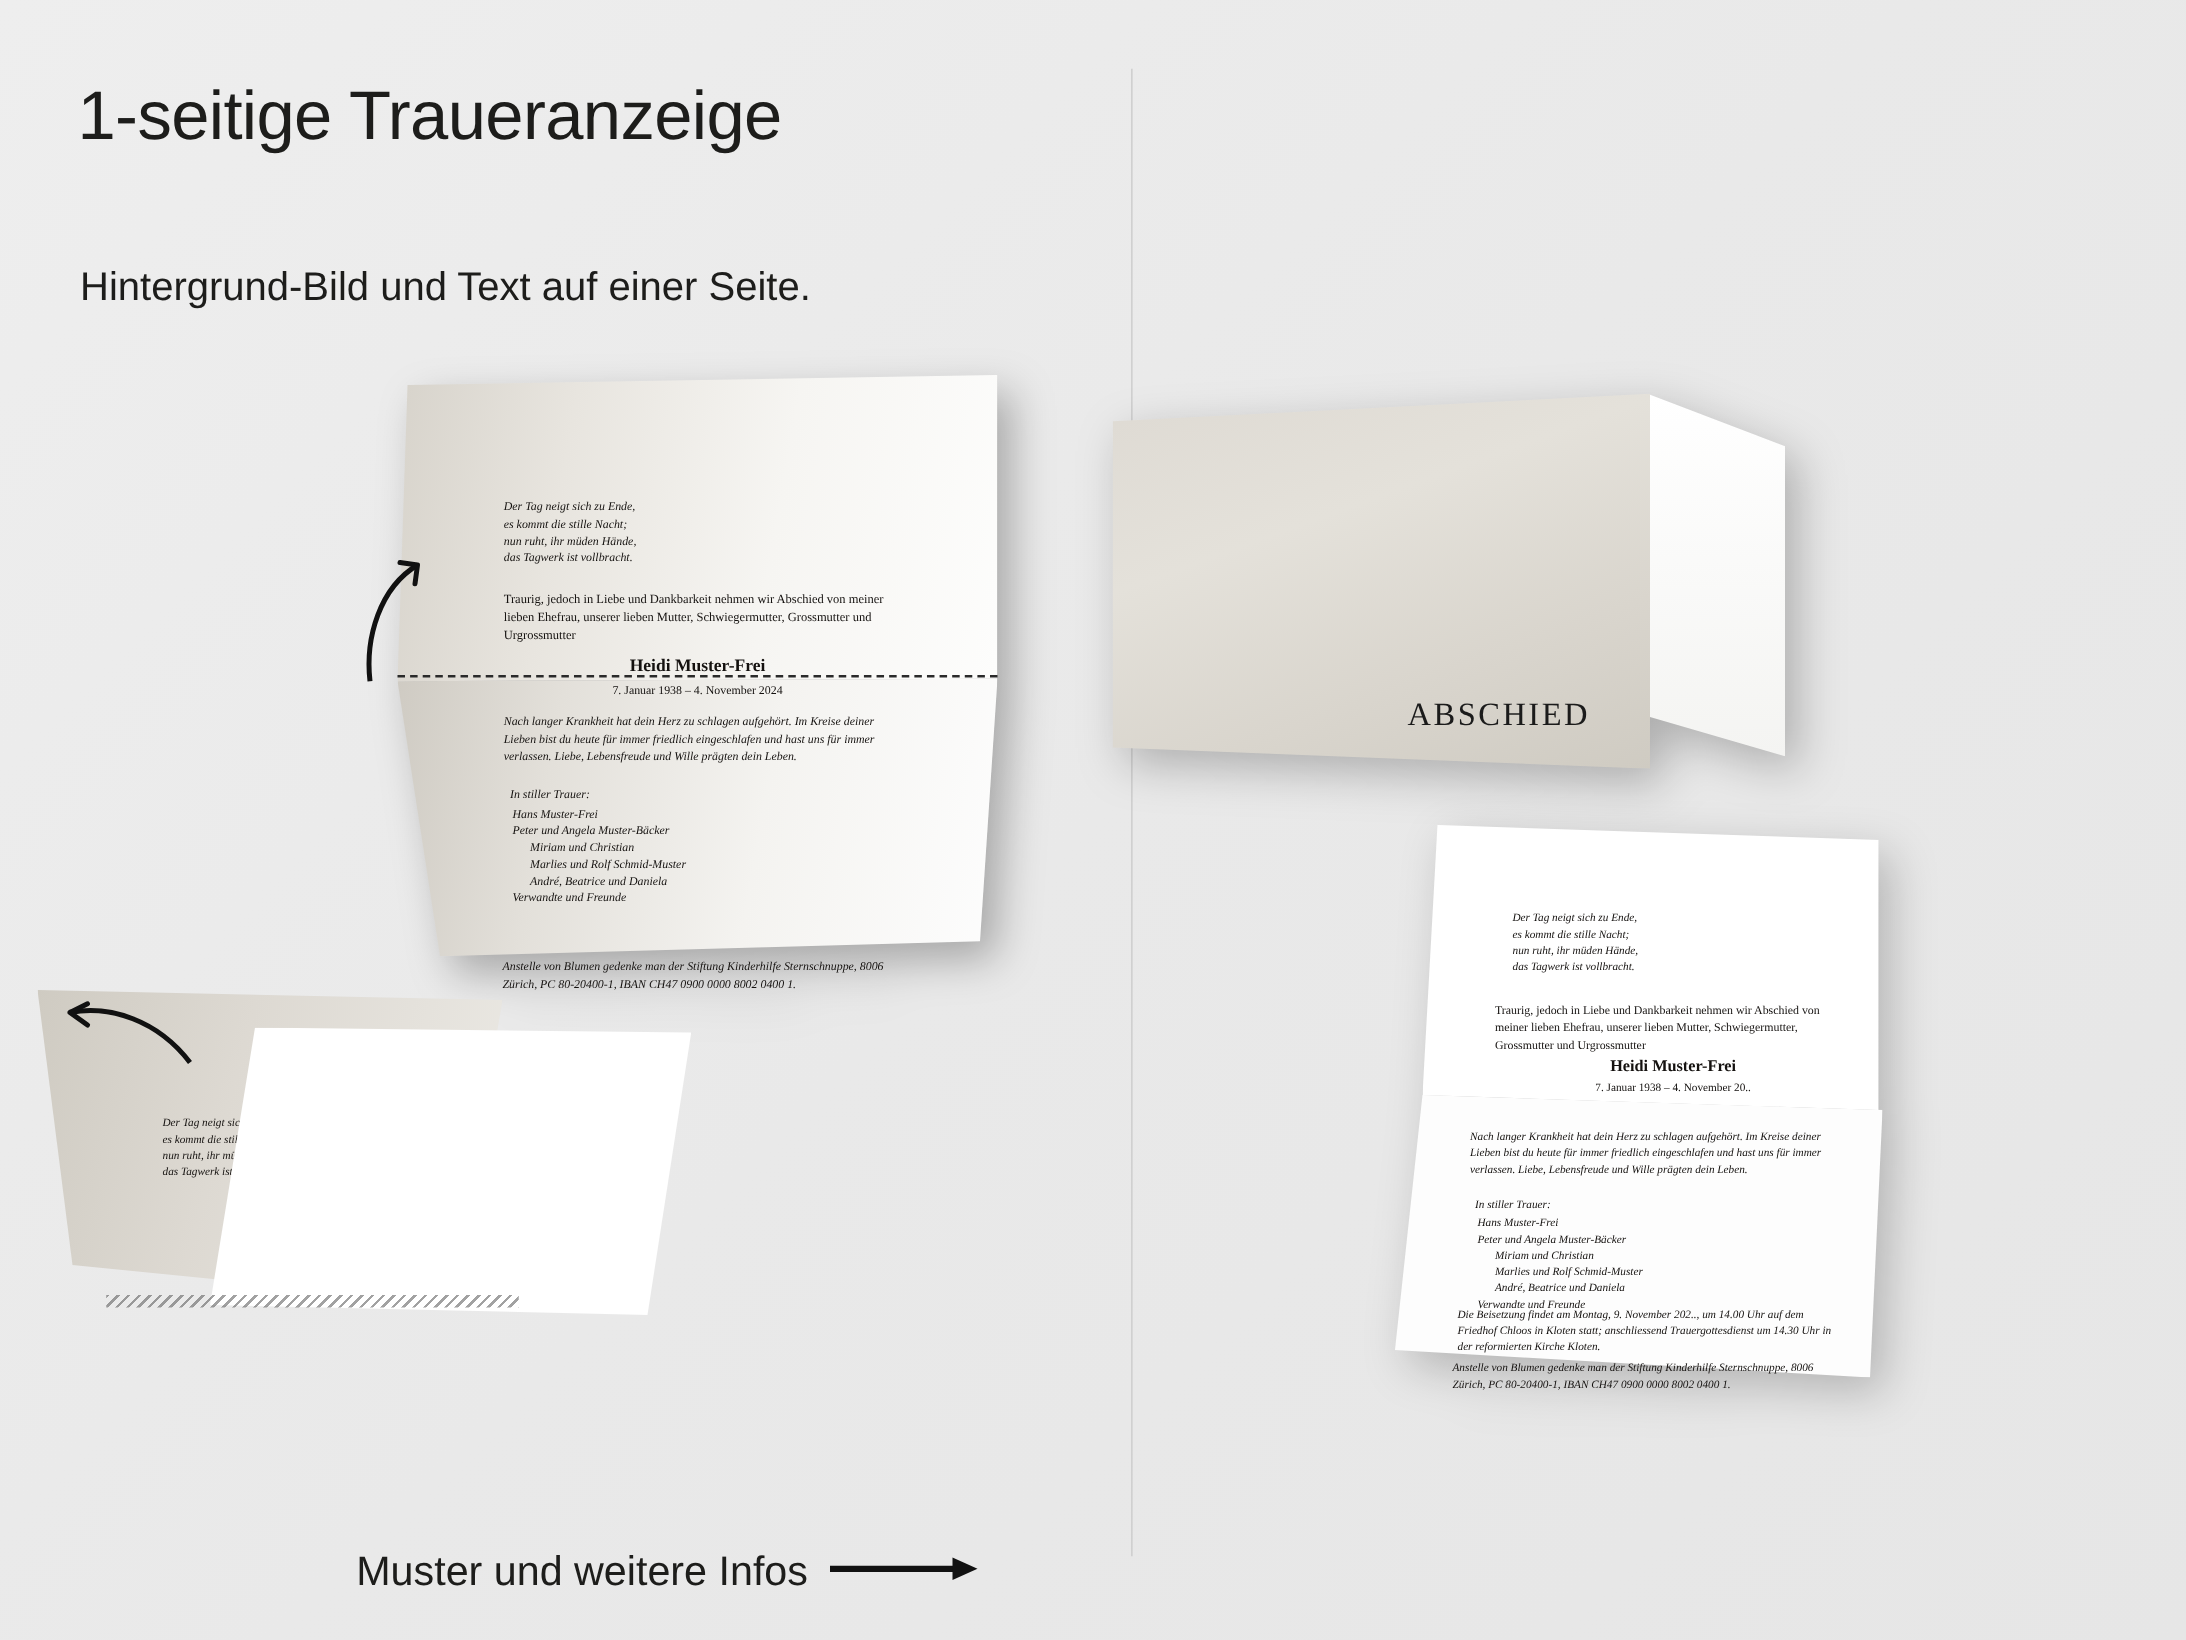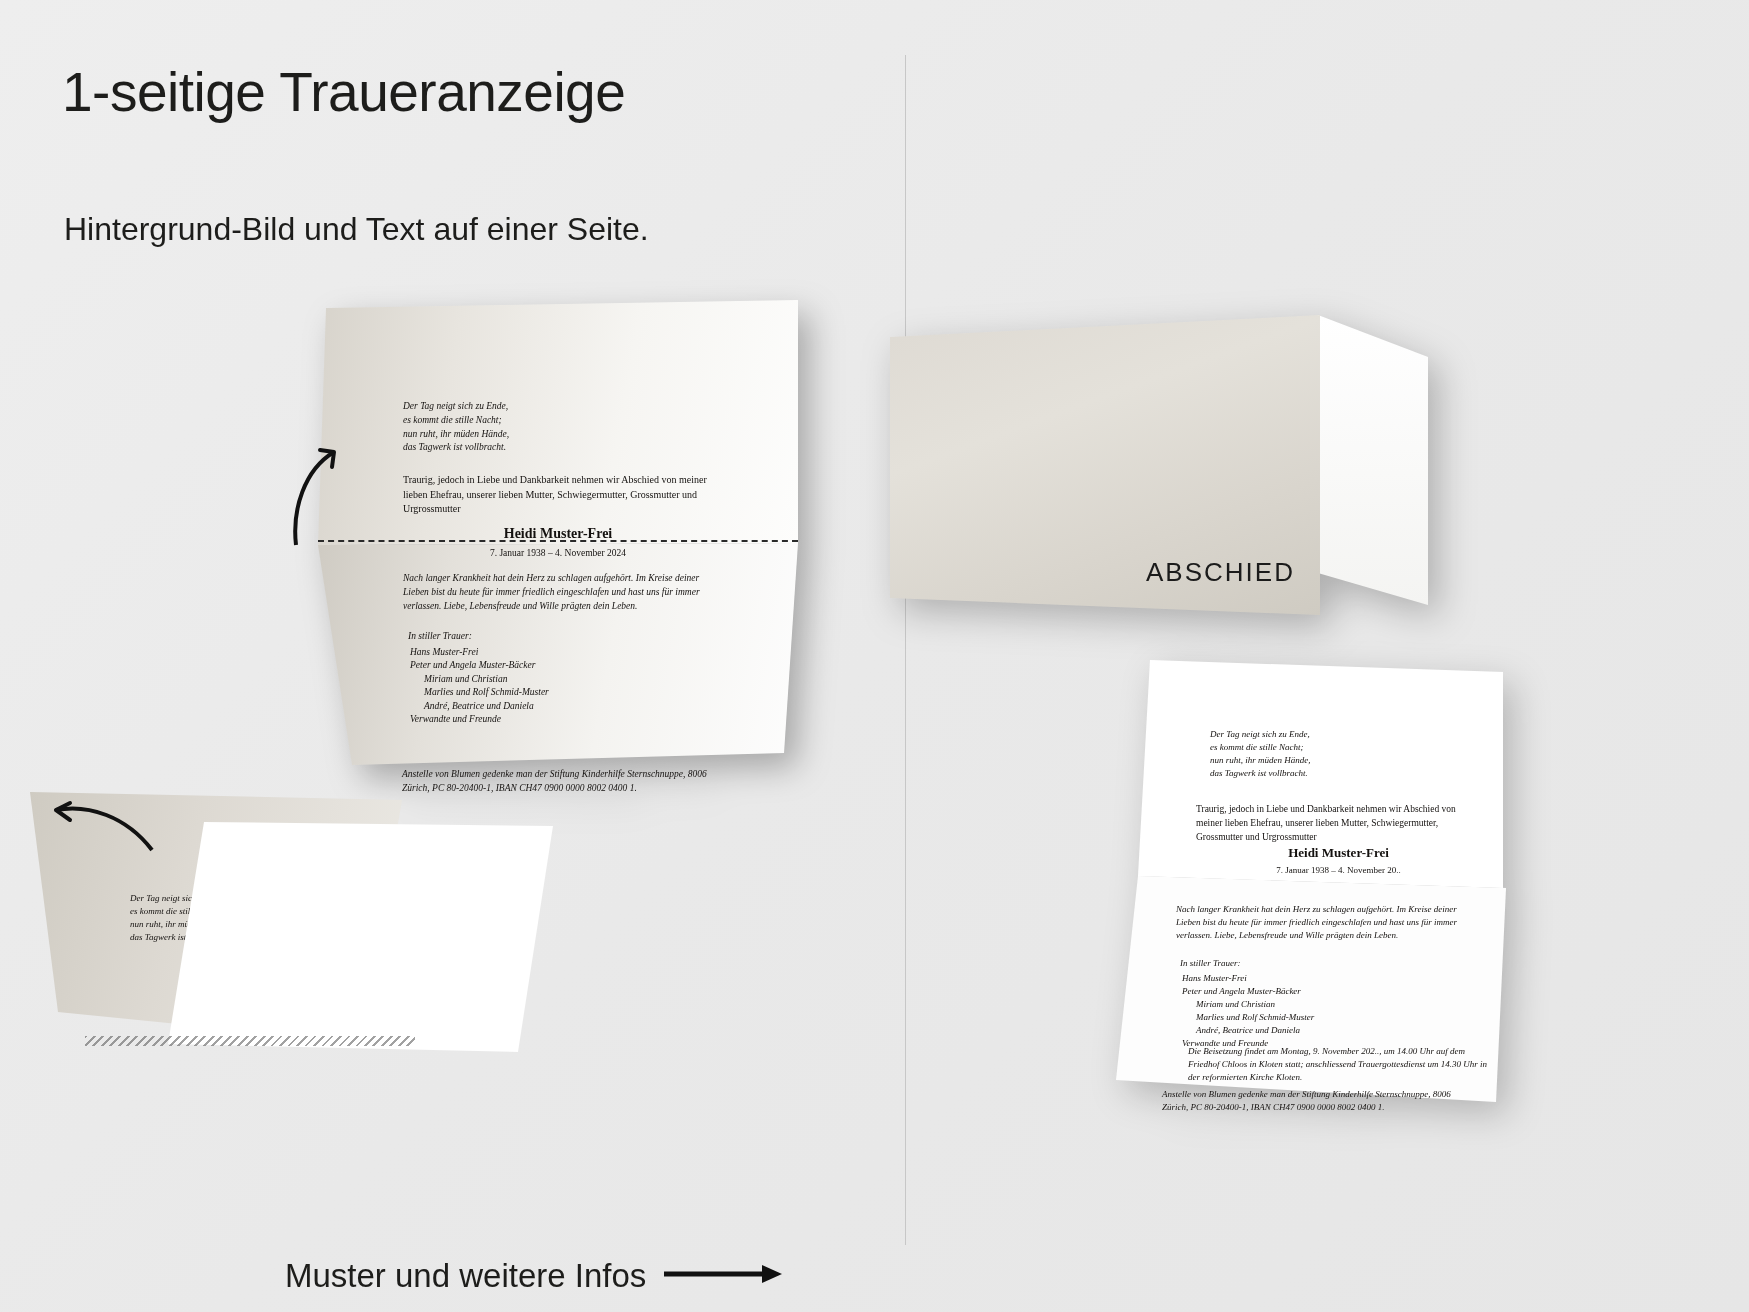--- a/index.html
+++ b/index.html
@@ -68,21 +68,20 @@
   
   .cta {
     position: absolute;
     left: 285px;
     top: 1238px;
     font-size: 33px;
     white-space: nowrap;
     display: flex;
     align-items: center;
     gap: 18px;
-    margin-top: 19px;
   }
   .cta-arrow {
     display: inline-block;
   }
 
   
   .doc-text {
     font-family: "Liberation Serif", serif;
     color: #14110f;
   }
@@ -303,23 +302,23 @@
     position: absolute;
     left: 428px;
     top: 0px;
     width: 110px;
     height: 290px;
     background: linear-gradient(180deg, #ffffff 0%, #f4f4f2 100%);
     clip-path: polygon(0px 0px, 110px 42px, 110px 290px, 0px 258px);
   }
   .abschied {
     position: absolute;
-    left: 256px;
+    left: 236px;
     top: 242px;
-    font-family: Liberation Sans, sans-serif;
+    font-family: Liberation Serif, serif;
     font-size: 26px;
     letter-spacing: 2px;
     color: #1b1b1b;
   }
 
   .card-inner {
     position: absolute;
     left: 1138px;
     top: 660px;
     width: 420px;
@@ -396,21 +395,20 @@
   .ci-mourners div:nth-child(4),
   .ci-mourners div:nth-child(5) {
     padding-left: 14px;
   }
   .ci-funeral {
     position: absolute;
     left: 28px;
     top: 385px;
     width: 300px;
     font-size: 9px;
-    margin-left: 22px;
   }
   .ci-flowers {
     position: absolute;
     left: 24px;
     top: 428px;
     width: 305px;
     font-size: 9px;
   }
 </style>
 </head>

